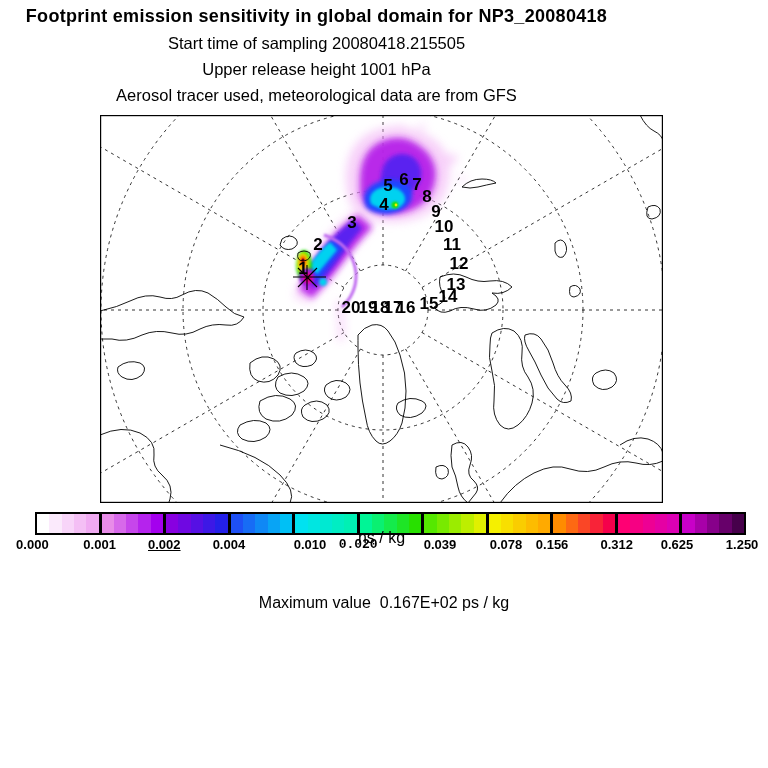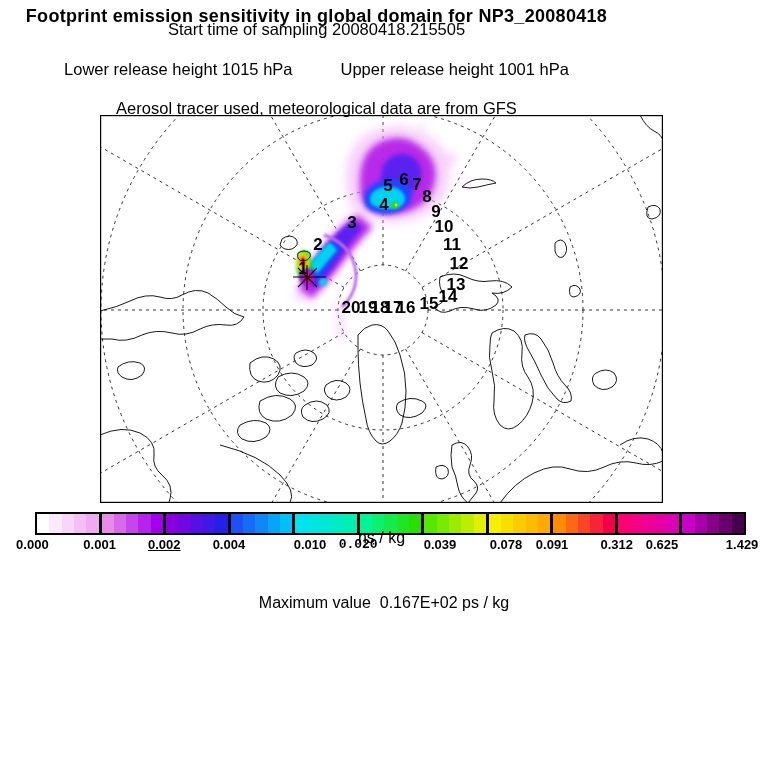--- a/index.html
+++ b/index.html
@@ -3,23 +3,23 @@
 <meta charset="utf-8">
 <style>
   html,body{margin:0;padding:0;}
   body{
     width:768px;height:768px;background:#ffffff;overflow:hidden;position:relative;
     font-family:"Liberation Sans","DejaVu Sans",sans-serif;color:#000;
   }
   .hdr{position:absolute;left:0;width:611px;text-align:center;white-space:nowrap;padding-left:11px;}
   .hdr-title{top:6px;font-size:18px;font-weight:bold;letter-spacing:.3px;}
   .hdr-row{display:flex;justify-content:center;font-size:16.5px;}
-  .row2{top:20px;gap:21px;}
+  .row2{top:34px;gap:21px;}
   .row3{top:60px;gap:48px;}
-  .row4{top:86px;font-size:16.5px;margin-top:13px;}
+  .row4{top:86px;font-size:16.5px;}
   .mapwrap{position:absolute;left:100px;top:115px;width:563px;height:388px;}
   .cbar{
     position:absolute;left:35px;top:512px;width:711px;height:23px;
     display:flex;border:2px solid #000;box-sizing:border-box;background:#fff;
   }
   .cbar-seg{flex:1;display:flex;border-right:3px solid #000;}
   .cbar-seg:last-child{border-right:none;}
   .cbar-cell{flex:1;}
   .cbar-tick{
     position:absolute;top:537px;transform:translateX(-50%);
@@ -29,21 +29,20 @@
   .max-line{position:absolute;left:0;top:594px;width:768px;text-align:center;font-size:16px;white-space:pre;}
 </style>
 </head>
 <body>
 
 <div class="hdr hdr-title">Footprint emission sensitivity in global domain for NP3_20080418</div>
 <div class="hdr hdr-row row2">
   <span>Start time of sampling 20080418.215505</span>
 </div>
 <div class="hdr hdr-row row3">
-  <span>Lower release height 1015 hPa</span>
   <span>Upper release height 1001 hPa</span>
 </div>
 <div class="hdr hdr-row row4">
   <span>Aerosol tracer used, meteorological data are from GFS</span>
 </div>
 
 <div class="mapwrap">
 <svg width="563" height="388" viewBox="0 0 563 388">
   <defs>
     <filter id="blur5" x="-40%" y="-40%" width="180%" height="180%">
@@ -281,19 +280,19 @@
   </div>
 <div id="cbarticks">
     <div class="cbar-tick" style="left: 35px; transform: translateX(-58%);">0.000</div>
     <div class="cbar-tick" style="left: 99.6364px;">0.001</div>
     <div class="cbar-tick" style="left: 164.273px; text-decoration: underline;">0.002</div>
     <div class="cbar-tick" style="left: 228.909px;">0.004</div>
     <div class="cbar-tick" style="left: 310px;">0.010</div>
     <div class="cbar-tick" style="left: 358.182px; font-family: Liberation Mono, monospace;">0.020</div>
     <div class="cbar-tick" style="left: 440px;">0.039</div>
     <div class="cbar-tick" style="left: 498px; margin-left: 8px;">0.078</div>
-    <div class="cbar-tick" style="left: 552.091px;">0.091</div>
+    <div class="cbar-tick" style="left: 552.091px;">0.156</div>
     <div class="cbar-tick" style="left: 616.727px;">0.312</div>
-    <div class="cbar-tick" style="left: 662px;">0.625</div>
-    <div class="cbar-tick" style="left: 746px; transform: translateX(-62%);">1.429</div>
+    <div class="cbar-tick" style="left: 677px;">0.625</div>
+    <div class="cbar-tick" style="left: 746px; transform: translateX(-62%);">1.250</div>
   </div>
 <div class="unit-line">ns / kg</div>
 <div class="max-line">Maximum value  0.167E+02 ps / kg</div>
 
 </body></html>

